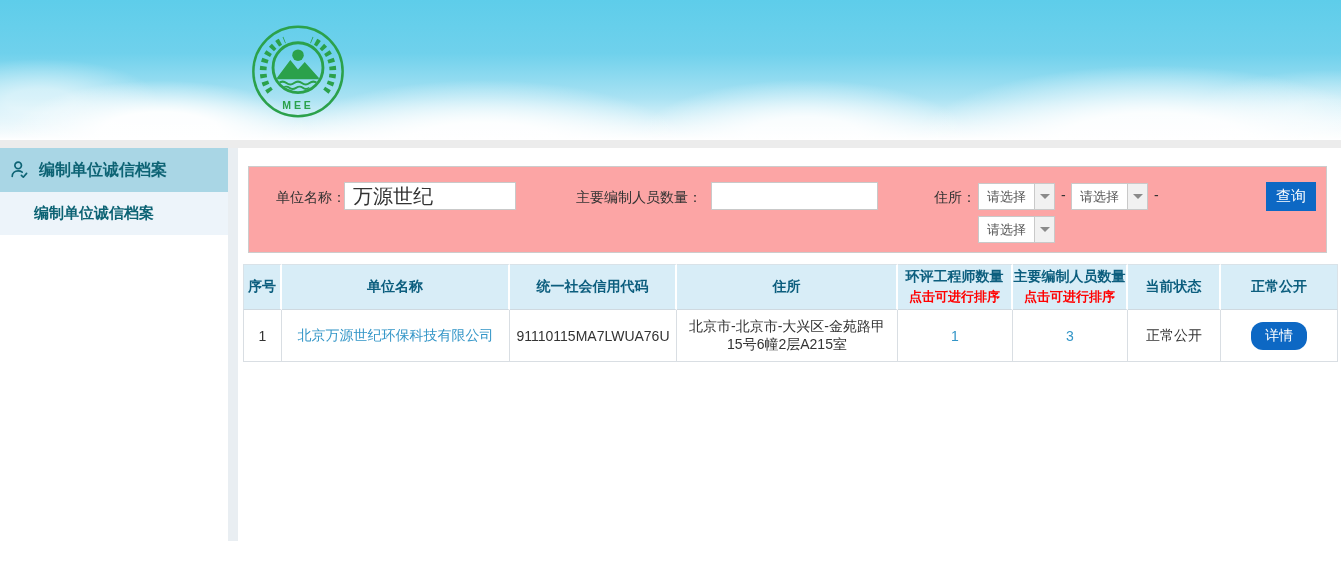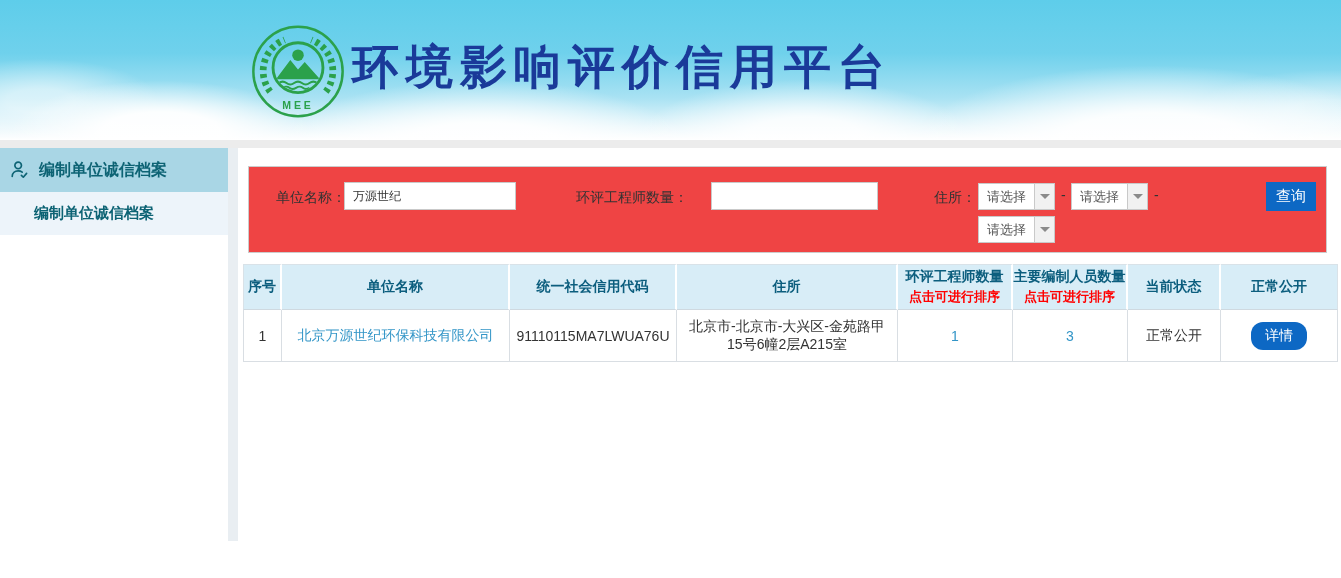--- a/index.html
+++ b/index.html
@@ -37,24 +37,24 @@
   .side-item{ display:flex; align-items:center; cursor:pointer;
     font-weight:bold; color:#0d6374; font-size:16px; }
   .side-item.active{ height:44px; background:#a9d6e5; padding-left:9px; }
   .side-item.active .icon{ width:22px; height:22px; margin-right:8px; flex:0 0 22px; }
   .side-item.sub{ height:43px; background:#edf4fa; padding-left:34px; font-size:15px; }
   .divider-strip{ width:10px; flex:0 0 10px; background:#e9eef2; }
   .main{ flex:1; position:relative; background:#fff; }
 
   
   .search-panel{ position:relative; margin:18px 0 0 10px; width:1079px; height:87px;
-    border:1px solid #ccc; background:#ef4444; }
+    border:1px solid #ccc; background:#fca5a5; }
   .search-panel label{ position:absolute; font-size:14px; color:#333; white-space:nowrap; }
   .search-panel input{ position:absolute; height:28px; border:1px solid #c9c9c9;
-    font-size:12px; color:#333; padding:0 8px; outline:none;
+    font-size:20px; color:#333; padding:0 8px; outline:none;
     font-family:Liberation Sans, sans-serif; }
   .lbl-unit{ left:27px; top:22px; }
   .inp-unit{ left:95px; top:15px; width:172px; }
   .lbl-code{ left:327px; top:22px; }
   .inp-code{ left:462px; top:15px; width:167px; }
   .lbl-addr{ left:685px; top:22px; }
   .select{ position:absolute; width:77px; height:27px; border:1px solid #c9c9c9;
     background:#fff; cursor:pointer;font-family:Liberation Serif, serif; }
   .select .val{ display:block; line-height:25px; padding-left:8px; font-size:13px; color:#555; }
   .select .arrow{ position:absolute; right:0; top:0; width:20px; height:25px;
@@ -101,21 +101,20 @@
           </clipPath>
         <g clip-path="url(#inner)">
           <circle cx="50" cy="33" r="6" fill="#2ba14b"></circle>
           <path d="M27 58 L42 38 L50 48 L57 40 L73 58 Z" fill="#2ba14b"></path>
           <path d="M30 62 q4 -3 8 0 t8 0 t8 0 t8 0 t8 0" fill="none" stroke="#2ba14b" stroke-width="2.2"></path>
           <path d="M34 67 q4 -2.5 7 0 t7 0 t7 0 t7 0" fill="none" stroke="#2ba14b" stroke-width="2"></path>
         </g>
         <text x="50" y="89" text-anchor="middle" font-size="11" font-weight="bold" letter-spacing="3" fill="#2ba14b">MEE</text>
       </svg>
     </div>
-    <h1 class="site-title">环境影响评价信用平台</h1>
   </header>
 
   <div class="gray-band"></div>
 
   <div class="layout">
 
     <aside class="sidebar">
       <div class="side-item active">
         <svg class="icon" viewBox="0 0 24 24" fill="none" stroke="#0d6374" stroke-width="1.8" stroke-linecap="round" stroke-linejoin="round">
           <circle cx="10" cy="7" r="3.6"></circle>
@@ -129,21 +128,21 @@
       </div>
     </aside>
 
     <div class="divider-strip"></div>
 
     <main class="main">
 
       <section class="search-panel">
         <label class="lbl-unit">单位名称：</label>
         <input class="inp-unit" type="text" value="万源世纪" style="">
-        <label class="lbl-code">环评工程师数量：</label>
+        <label class="lbl-code">主要编制人员数量：</label>
         <input class="inp-code" type="text" value="" style="">
         <label class="lbl-addr">住所：</label>
 
         <div class="select sel-1">
           <span class="val">请选择</span>
           <span class="arrow"></span>
         </div>
         <span class="dash dash-1">-</span>
         <div class="select sel-2">
           <span class="val">请选择</span>

